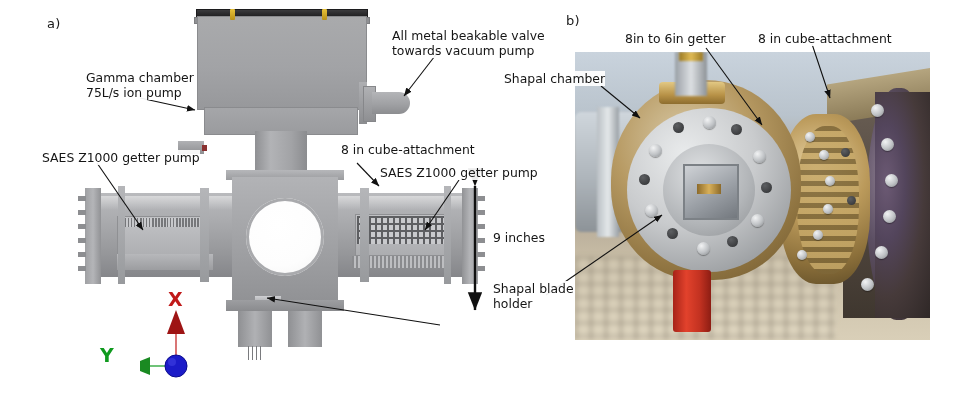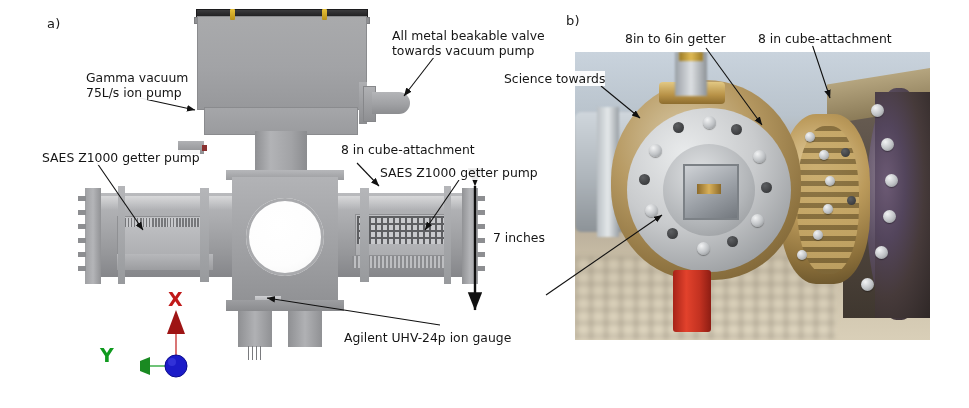--- a/index.html
+++ b/index.html
@@ -451,36 +451,37 @@
     <line x1="440" y1="325" x2="267" y2="298" stroke="#101010" stroke-width="1.1" marker-end="url(#ah)"></line>
 
     <line x1="475" y1="186" x2="475" y2="310" stroke="#101010" stroke-width="2.4" marker-start="url(#ah2)" marker-end="url(#ah)"></line>
 
     <line x1="601" y1="86" x2="640" y2="118" stroke="#101010" stroke-width="1.1" marker-end="url(#ah)"></line>
     <line x1="706" y1="48" x2="762" y2="125" stroke="#101010" stroke-width="1.1" marker-end="url(#ah)"></line>
     <line x1="812" y1="44" x2="830" y2="98" stroke="#101010" stroke-width="1.1" marker-end="url(#ah)"></line>
     <line x1="546" y1="295" x2="662" y2="215" stroke="#101010" stroke-width="1.1" marker-end="url(#ah)"></line>
   </svg>
 
-  <div class="label" style="left:86px;top:70px;">Gamma vacuum
+  <div class="label" style="left:86px;top:70px;">Gamma chamber
 75L/s ion pump</div>
 
   <div class="label" style="left:392px;top:28px;">All metal beakable valve
 towards vacuum pump</div>
 
   <div class="label" style="left:42px;top:150px;">SAES Z1000 getter pump</div>
 
   <div class="label" style="left:341px;top:142px;">8 in cube-attachment</div>
 
   <div class="label" style="left:380px;top:165px;">SAES Z1000 getter pump</div>
 
-  <div class="label" style="left:493px;top:230px;">7 inches</div>
-
-
-  <div class="label" style="left:344px;top:330px;">Agilent UHV-24p ion gauge</div>
-
-  <div class="label" style="left:504px;top:71px;">Science towards</div>
+  <div class="label" style="left:493px;top:230px;">9 inches</div>
+
+  <div class="label" style="left:493px;top:281px;">Shapal blade
+holder</div>
+
+
+  <div class="label" style="left:504px;top:71px;">Shapal chamber</div>
 
   <div class="label" style="left:625px;top:31px;">8in to 6in getter</div>
 
   <div class="label" style="left:758px;top:31px;">8 in cube-attachment</div>
 
 </div>
 
 </body></html>

